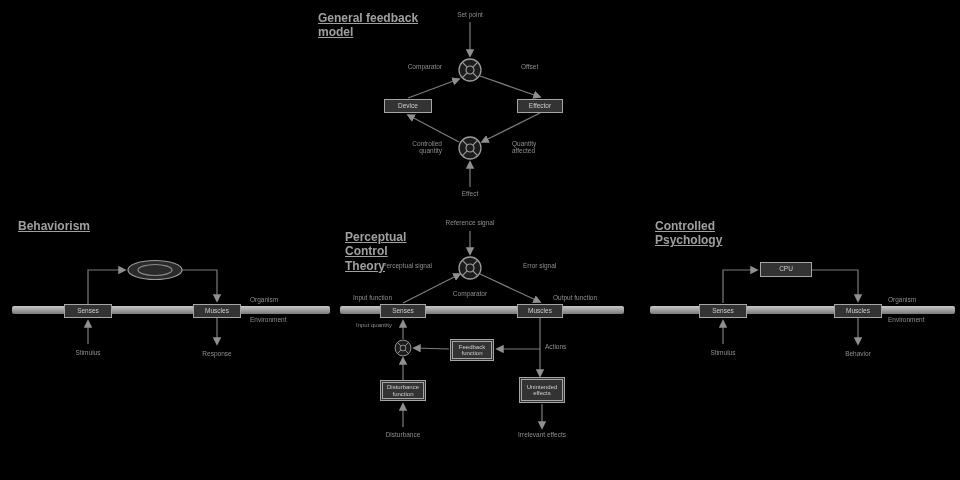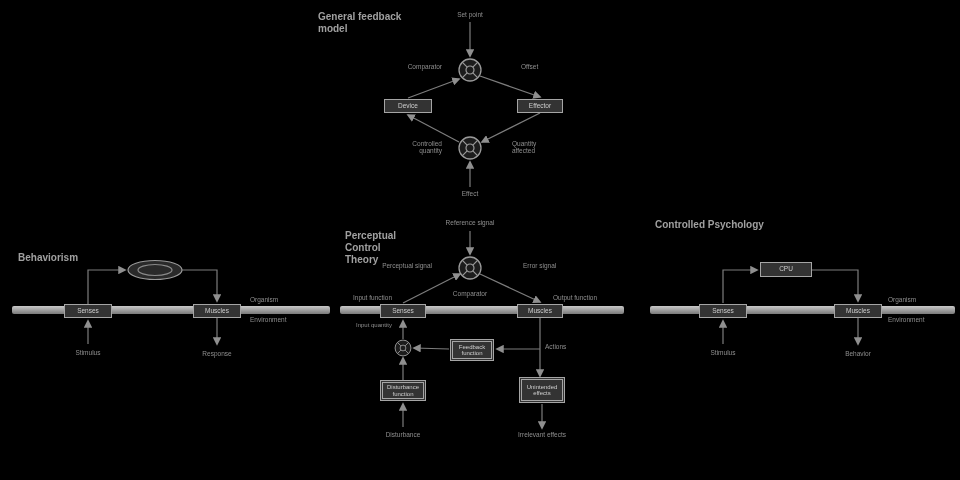--- a/index.html
+++ b/index.html
@@ -6,21 +6,21 @@
   .stage{position:relative;width:960px;height:480px;background:#000;overflow:hidden;
          font-family:"Liberation Sans",sans-serif;}
   .stage svg{position:absolute;left:0;top:0;z-index:0;}
   .band{position:absolute;height:8px;z-index:1;border-radius:2px;
         background:linear-gradient(180deg,#c8c8c8,#7a7a7a);}
   .dbox{position:absolute;z-index:2;background:#333;border:1px solid #a5a5a5;
         color:#cfcfcf;font-size:6.5px;line-height:1.05;display:flex;align-items:center;
         justify-content:center;text-align:center;box-sizing:border-box;}
   .dbl{border:3px double #a5a5a5;font-size:6px;}
   .lbl{position:absolute;z-index:3;color:#8f8f8f;font-size:6.5px;line-height:1.15;}
-  .title{position:absolute;z-index:3;color:#a0a0a0;font-size:10px;font-weight:bold;line-height:1.2;}
+  .title{position:absolute;z-index:3;color:#a0a0a0;font-size:12px;font-weight:bold;line-height:1.2;text-decoration:underline;}
   .ra{text-align:right;}
   .ctr{text-align:center;}
 </style>
 </head>
 <body>
 
 <div class="stage">
 
   <svg width="960" height="480" viewBox="0 0 960 480">
     <defs>
@@ -85,21 +85,21 @@
   <div class="title" style="left:318px;top:11px;width:110px;">General feedback model</div>
   <div class="lbl ctr" style="left:440px;top:11px;width:60px;">Set point</div>
   <div class="lbl ra" style="left:380px;top:63px;width:62px;">Comparator</div>
   <div class="lbl" style="left:521px;top:63px;width:40px;">Offset</div>
   <div class="dbox" style="left:384px;top:99px;width:48px;height:14px;">Device</div>
   <div class="dbox" style="left:517px;top:99px;width:46px;height:14px;">Effector</div>
   <div class="lbl ra" style="left:398px;top:140px;width:44px;">Controlled quantity</div>
   <div class="lbl" style="left:512px;top:140px;width:46px;">Quantity affected</div>
   <div class="lbl ctr" style="left:440px;top:190px;width:60px;">Effect</div>
 
-  <div class="title" style="left:18px;top:219px;width:90px;margin-top:33px;">Behaviorism</div>
+  <div class="title" style="left:18px;top:219px;width:90px;">Behaviorism</div>
   <div class="dbox" style="left:64px;top:304px;width:48px;height:14px;">Senses</div>
   <div class="dbox" style="left:193px;top:304px;width:48px;height:14px;">Muscles</div>
   <div class="lbl" style="left:250px;top:296px;width:50px;">Organism</div>
   <div class="lbl" style="left:250px;top:316px;width:56px;">Environment</div>
   <div class="lbl ctr" style="left:62px;top:349px;width:52px;">Stimulus</div>
   <div class="lbl ctr" style="left:191px;top:350px;width:52px;">Response</div>
 
   <div class="title" style="left:345px;top:220px;width:56px;margin-top:10px;">Perceptual Control Theory</div>
   <div class="lbl ctr" style="left:430px;top:219px;width:80px;">Reference signal</div>
   <div class="lbl ra" style="left:350px;top:262px;width:82px;">Perceptual signal</div>

